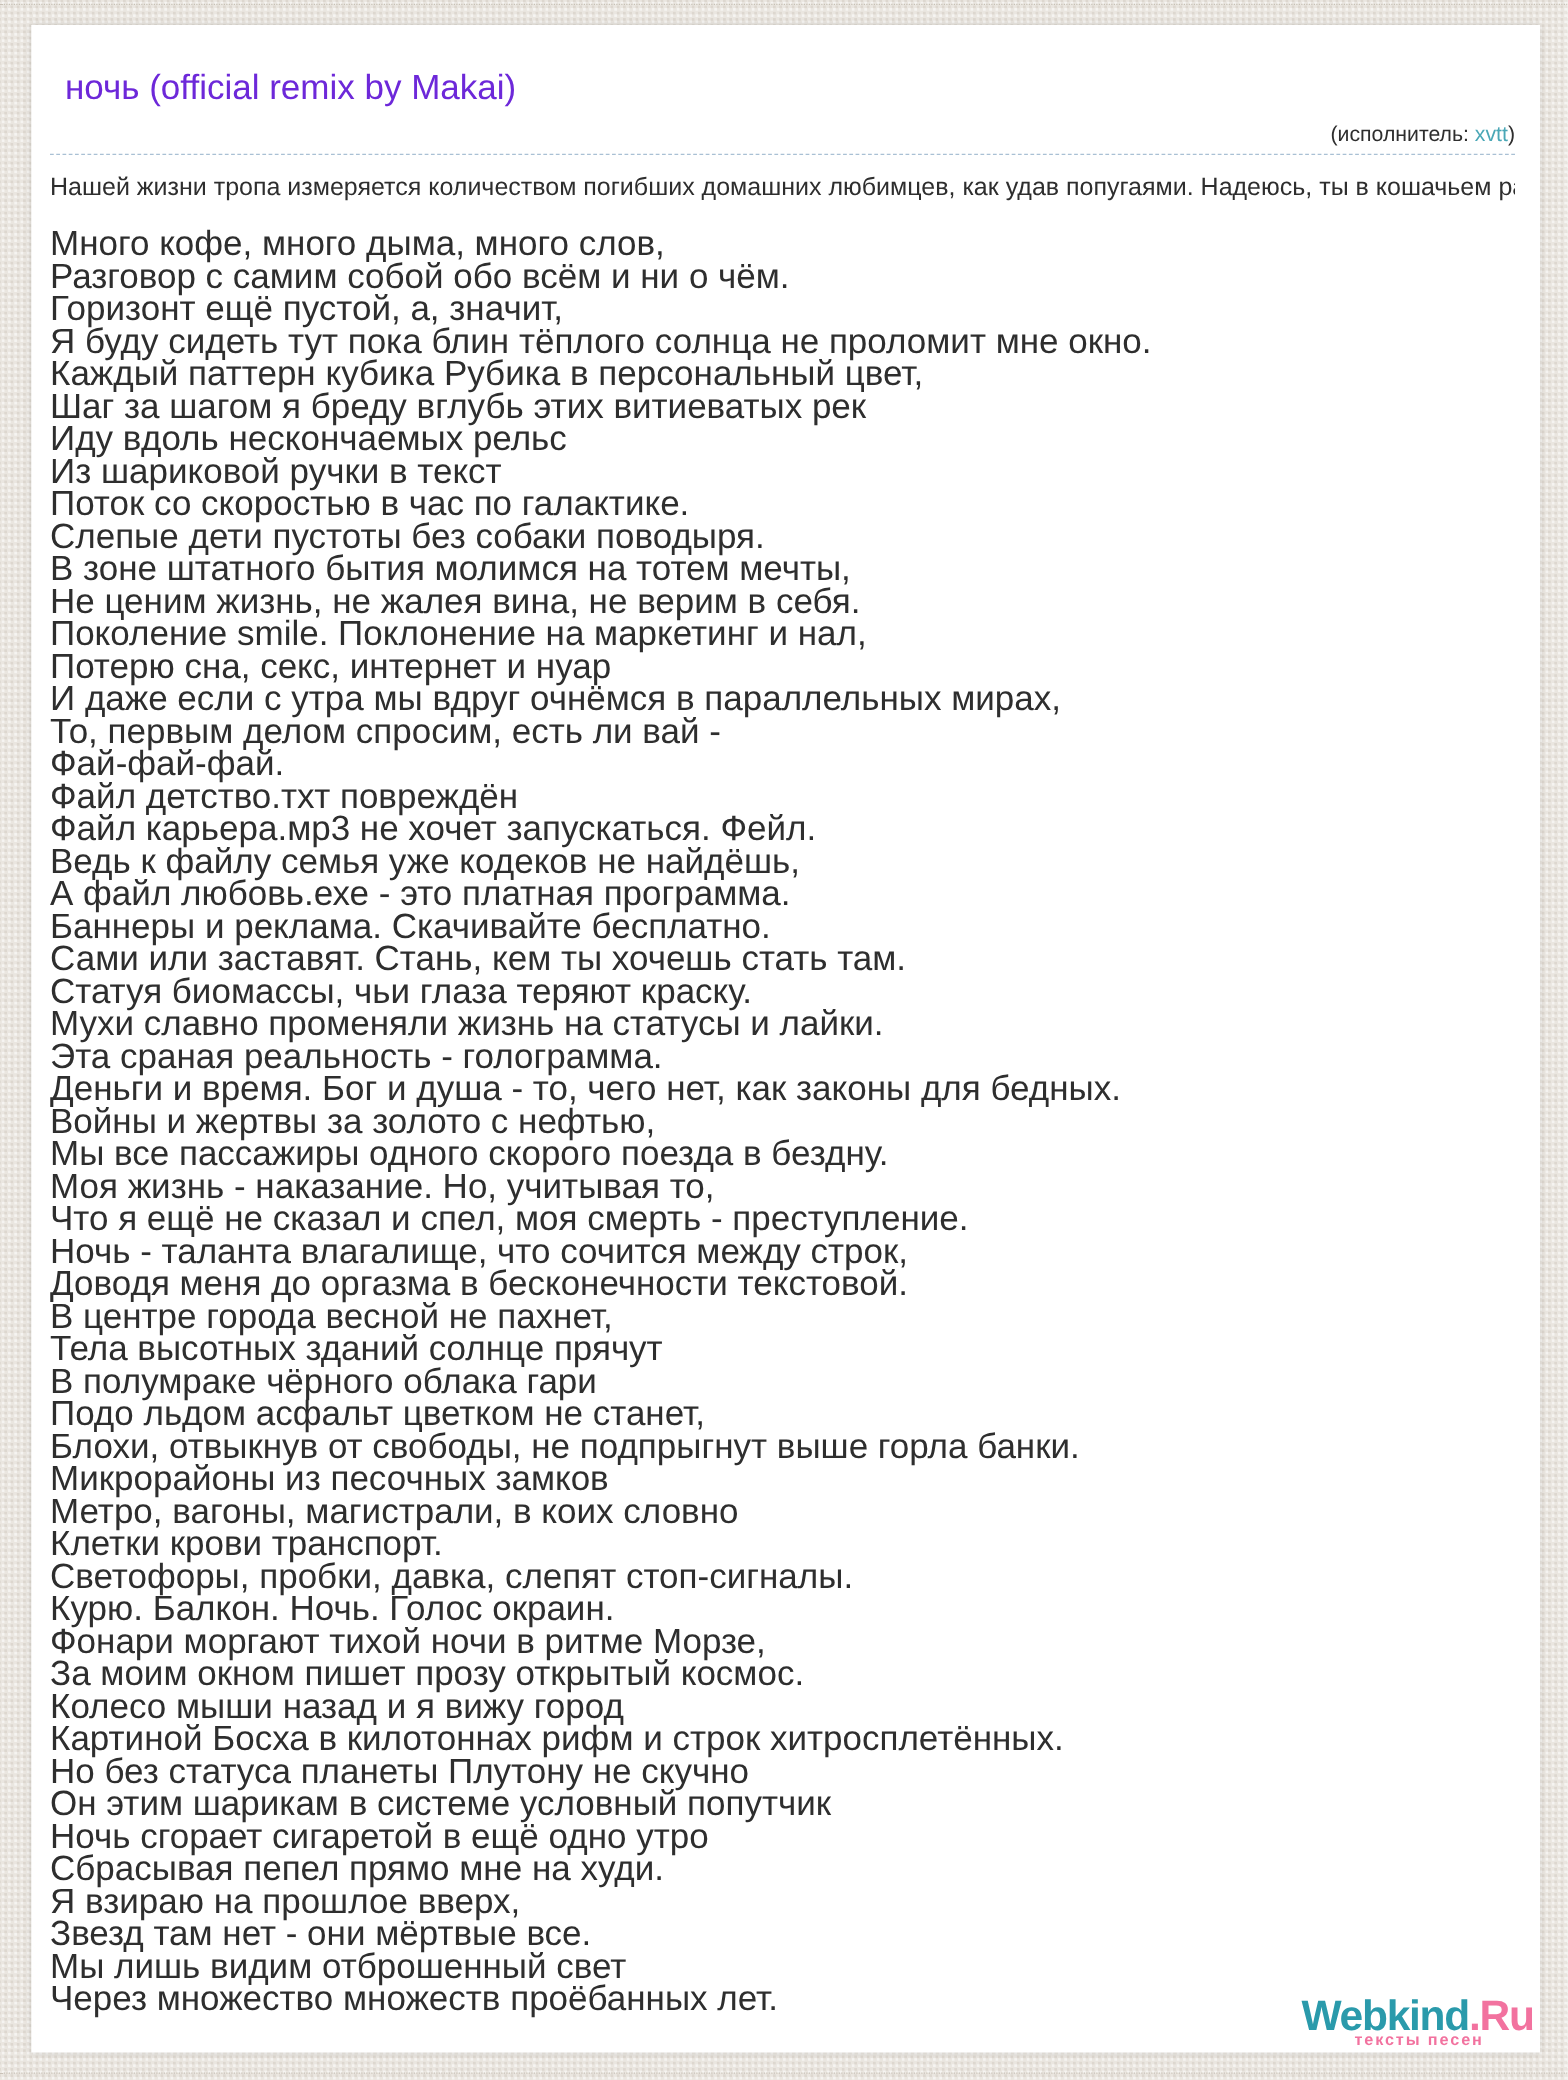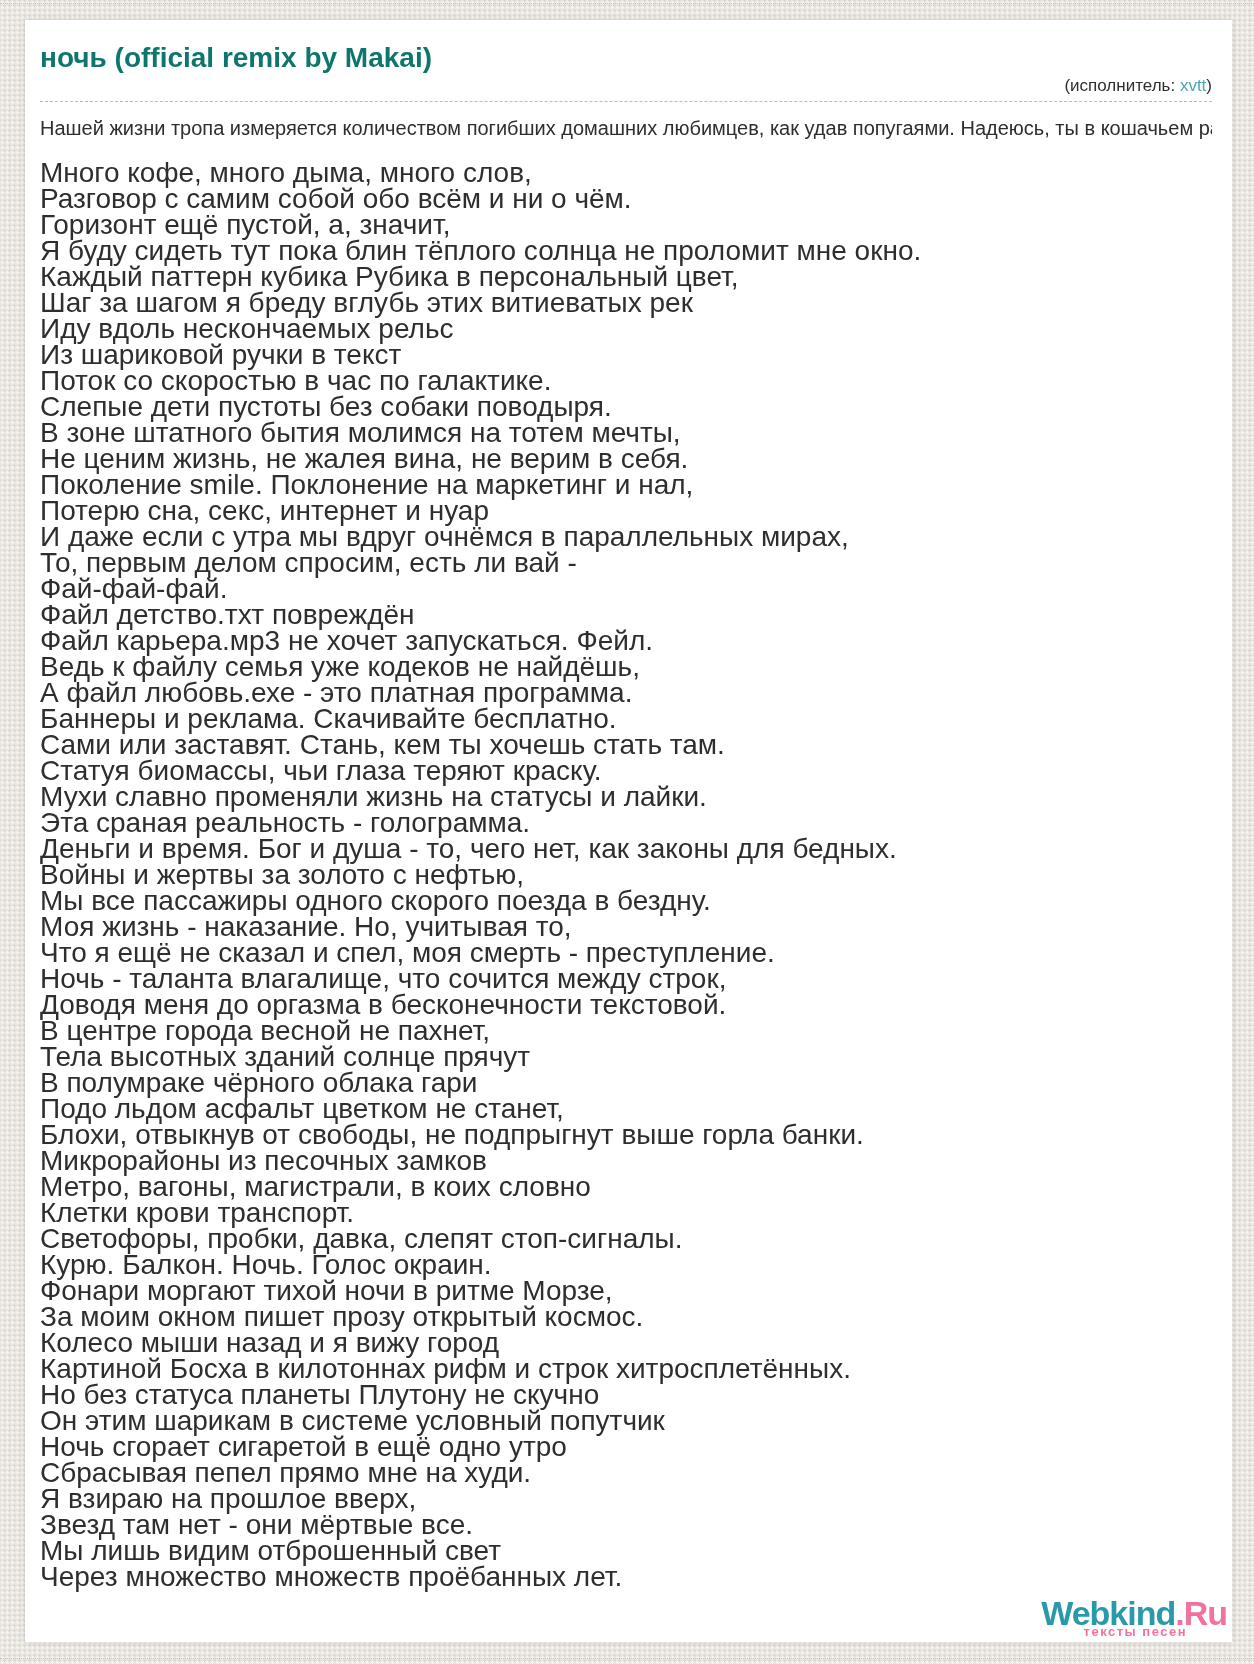--- a/index.html
+++ b/index.html
@@ -38,26 +38,26 @@
     background: #ffffff;
     box-shadow: 0 0 6px rgba(0,0,0,0.12);
     box-sizing: border-box;
     padding: 0 20px 0 15px;
   }
   .song-header {
     border-bottom: 1px dashed #a9c0d4;
     padding-bottom: 6px;
   }
   .song-title {
-    margin: 0;
+    margin: 12px;
     padding-top: 22px;
     font-size: 28px;
     line-height: 32px;
-    font-weight: 700;
-    color: #0f766e;
+    font-weight: 400;
+    color: #6d28d9;
   }
   .song-subtitle {
     margin-top: 2px;
     font-size: 17px;
     line-height: 19px;
     color: #2e2e2e;
     text-align: right;
   }
   .artist-link {
     color: #4aa7b6;

